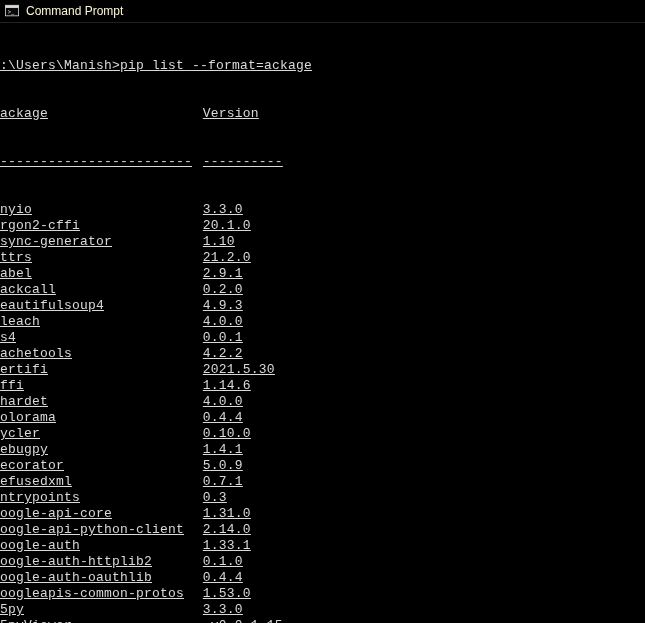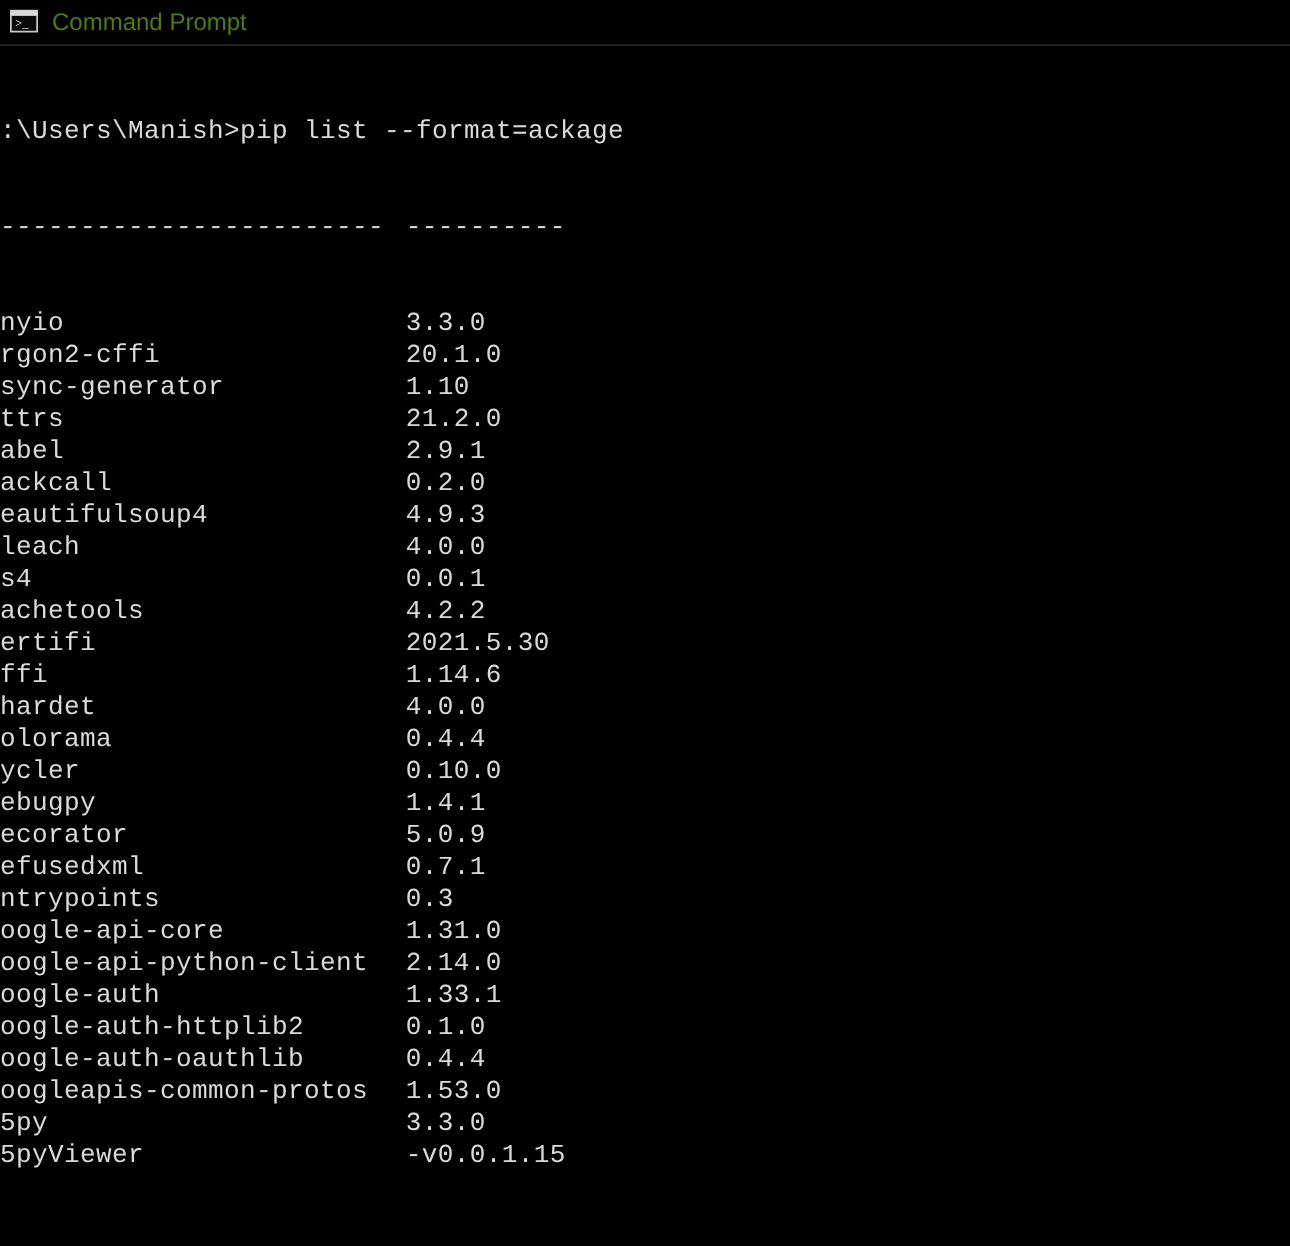--- a/index.html
+++ b/index.html
@@ -13,21 +13,21 @@
     font-size: 13px;
     color: #dadada;
   }
   .titlebar {
     display: flex;
     align-items: center;
     height: 22px;
     background: #000000;
     border-bottom: 1px solid #222;
     padding-left: 4px;
-    color: #4d7c0f;
+    color: #fef9c3;
     font-family: "Segoe UI", Tahoma, sans-serif;
     font-size: 12px;
   }
   .titlebar .icon {
     width: 16px;
     height: 16px;
     margin-right: 6px;
     display: inline-flex;
     align-items: center;
     justify-content: center;
@@ -39,20 +39,21 @@
   .terminal {
     background: #000000;
     padding-top: 3px;
     white-space: pre;
     line-height: 16px;
     letter-spacing: 0.2px;
   }
   .row {
     display: flex;
     height: 16px;
+    text-decoration: underline;
   }
   .col-pkg {
     width: 26ch;
     overflow: hidden;
   }
   .col-ver {
     flex: 1;
   }
 </style>
 </head>
@@ -67,16 +68,19 @@
     </svg>
   </span>
   <span>Command Prompt</span>
 </div>
 
 <div class="terminal">
   <div class="row">
     <span>:\Users\Manish&gt;</span><span>pip list --format=ackage</span>
   </div>
   <div class="row">
+    <span class="col-pkg">ackage</span><span class="col-ver">Version</span>
+  </div>
+  <div class="row">
     <span class="col-pkg">------------------------</span><span class="col-ver">----------</span>
   </div>
   <div id="package-rows"><div class="row"><span class="col-pkg">nyio</span><span class="col-ver">3.3.0</span></div><div class="row"><span class="col-pkg">rgon2-cffi</span><span class="col-ver">20.1.0</span></div><div class="row"><span class="col-pkg">sync-generator</span><span class="col-ver">1.10</span></div><div class="row"><span class="col-pkg">ttrs</span><span class="col-ver">21.2.0</span></div><div class="row"><span class="col-pkg">abel</span><span class="col-ver">2.9.1</span></div><div class="row"><span class="col-pkg">ackcall</span><span class="col-ver">0.2.0</span></div><div class="row"><span class="col-pkg">eautifulsoup4</span><span class="col-ver">4.9.3</span></div><div class="row"><span class="col-pkg">leach</span><span class="col-ver">4.0.0</span></div><div class="row"><span class="col-pkg">s4</span><span class="col-ver">0.0.1</span></div><div class="row"><span class="col-pkg">achetools</span><span class="col-ver">4.2.2</span></div><div class="row"><span class="col-pkg">ertifi</span><span class="col-ver">2021.5.30</span></div><div class="row"><span class="col-pkg">ffi</span><span class="col-ver">1.14.6</span></div><div class="row"><span class="col-pkg">hardet</span><span class="col-ver">4.0.0</span></div><div class="row"><span class="col-pkg">olorama</span><span class="col-ver">0.4.4</span></div><div class="row"><span class="col-pkg">ycler</span><span class="col-ver">0.10.0</span></div><div class="row"><span class="col-pkg">ebugpy</span><span class="col-ver">1.4.1</span></div><div class="row"><span class="col-pkg">ecorator</span><span class="col-ver">5.0.9</span></div><div class="row"><span class="col-pkg">efusedxml</span><span class="col-ver">0.7.1</span></div><div class="row"><span class="col-pkg">ntrypoints</span><span class="col-ver">0.3</span></div><div class="row"><span class="col-pkg">oogle-api-core</span><span class="col-ver">1.31.0</span></div><div class="row"><span class="col-pkg">oogle-api-python-client</span><span class="col-ver">2.14.0</span></div><div class="row"><span class="col-pkg">oogle-auth</span><span class="col-ver">1.33.1</span></div><div class="row"><span class="col-pkg">oogle-auth-httplib2</span><span class="col-ver">0.1.0</span></div><div class="row"><span class="col-pkg">oogle-auth-oauthlib</span><span class="col-ver">0.4.4</span></div><div class="row"><span class="col-pkg">oogleapis-common-protos</span><span class="col-ver">1.53.0</span></div><div class="row"><span class="col-pkg">5py</span><span class="col-ver">3.3.0</span></div><div class="row"><span class="col-pkg">5pyViewer</span><span class="col-ver">-v0.0.1.15</span></div></div>
 </div>
 
 </body></html>

